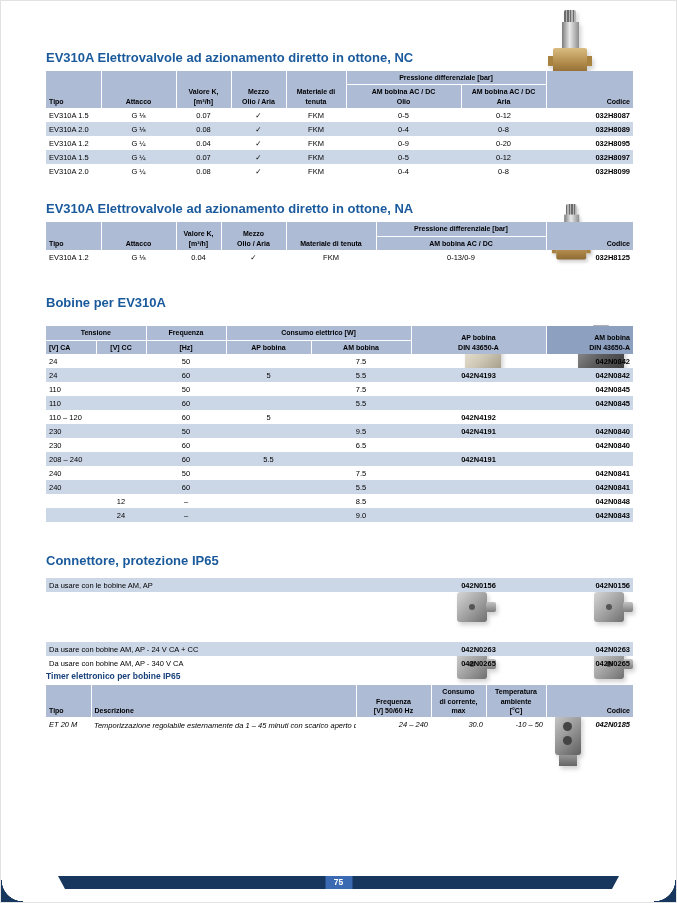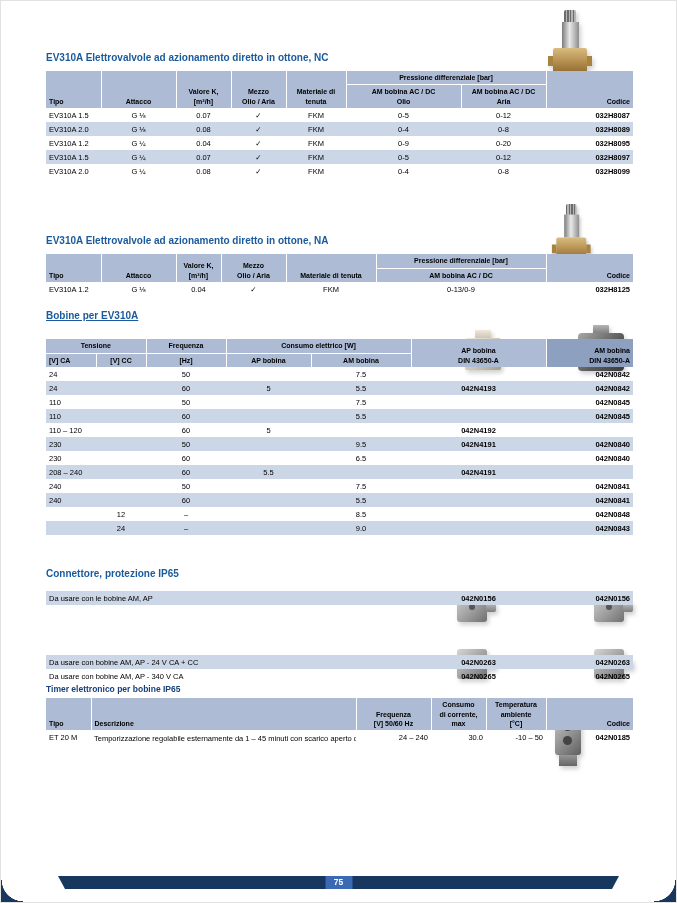--- a/index.html
+++ b/index.html
@@ -1,21 +1,21 @@
 <!DOCTYPE html>
 <html><head>
 <meta charset="utf-8">
 <style>
   * { margin:0; padding:0; box-sizing:border-box; }
   html,body { background:#fff; }
   body { width:677px; height:903px; position:relative; font-family:"Liberation Sans",sans-serif; color:#000; }
   .page { position:absolute; inset:0; background:#fff; border:1px solid #e2e2e2; overflow:hidden; }
   .content { position:absolute; left:45px; top:0; width:587px; }
 
-  .sec-title { font-size:10px; font-weight:700; color:#1a5a9c; line-height:14px; }
+  .sec-title { font-size:13px; font-weight:700; color:#1a5a9c; line-height:14px; }
   .sub-title { font-size:8.5px; font-weight:700; color:#17407a; line-height:12px; }
 
   table.t { border-collapse:collapse; table-layout:fixed; width:587px; }
   table.t th { background:#adbbd5; font-size:7px; font-weight:700; text-align:center;
                vertical-align:bottom; padding:2px 3px; line-height:1.35; border-left:1px solid #fff; }
   table.t th.c1 { border-left:none; }
   table.t th.group { border-bottom:1px solid #fff; vertical-align:middle; }
   table.t th.dark { background:#8da0c0; }
   table.t td { font-size:7.5px; height:14px; padding:0 3px; text-align:center; white-space:nowrap; overflow:hidden; }
   table.t tbody tr:nth-of-type(even) td { background:#cbd6e6; }
@@ -24,29 +24,29 @@
   .bold { font-weight:700; }
   .pre { white-space:pre-line !important; }
   td.pad { padding-left:4px; }
 
   
   table.conn tbody tr:nth-of-type(even) td { background:transparent; }
   table.conn tr.blue td { background:#cbd6e6; }
   table.conn tr.spacer td { height:50px; background:#fff; }
 
   
-  table.acc td { vertical-align:top; padding-top:3px; height:auto; }
+  table.acc td { vertical-align:top; padding-top:3px; height:auto;font-style:italic; }
   td.desc { font-size:6.8px; line-height:1.5; white-space:pre-line; }
   table.acc tbody tr td { height:58px;text-align:right; }
 
   
   .content { padding-top:50px; }
   #title-nc { margin-bottom:6px; }
-  #title-na { margin-top:56px; margin-bottom:6px; }
-  #title-bobine { margin-top:13px; margin-bottom:16px;text-decoration:underline; }
+  #title-na { margin-top:24px; margin-bottom:6px; }
+  #title-bobine { margin-top:32px; margin-bottom:16px; }
   #title-conn { margin-top:32px; margin-bottom:10px; }
   #title-acc { margin-top:24px; }
   #subtitle-acc { margin-bottom:3px; }
 
   
   .photo { position:absolute; filter:drop-shadow(2px 3px 2px rgba(0,0,0,.18)); }
   .valve { width:46px; height:66px; }
   .valve .knurl { width:12px; height:13px; margin:0 auto; border-radius:2px;
                   background:repeating-linear-gradient(90deg,#6b6b6b 0 1.5px,#b5b5b5 1.5px 3px); }
   .valve .stem { width:17px; height:26px; margin:-1px auto 0;

